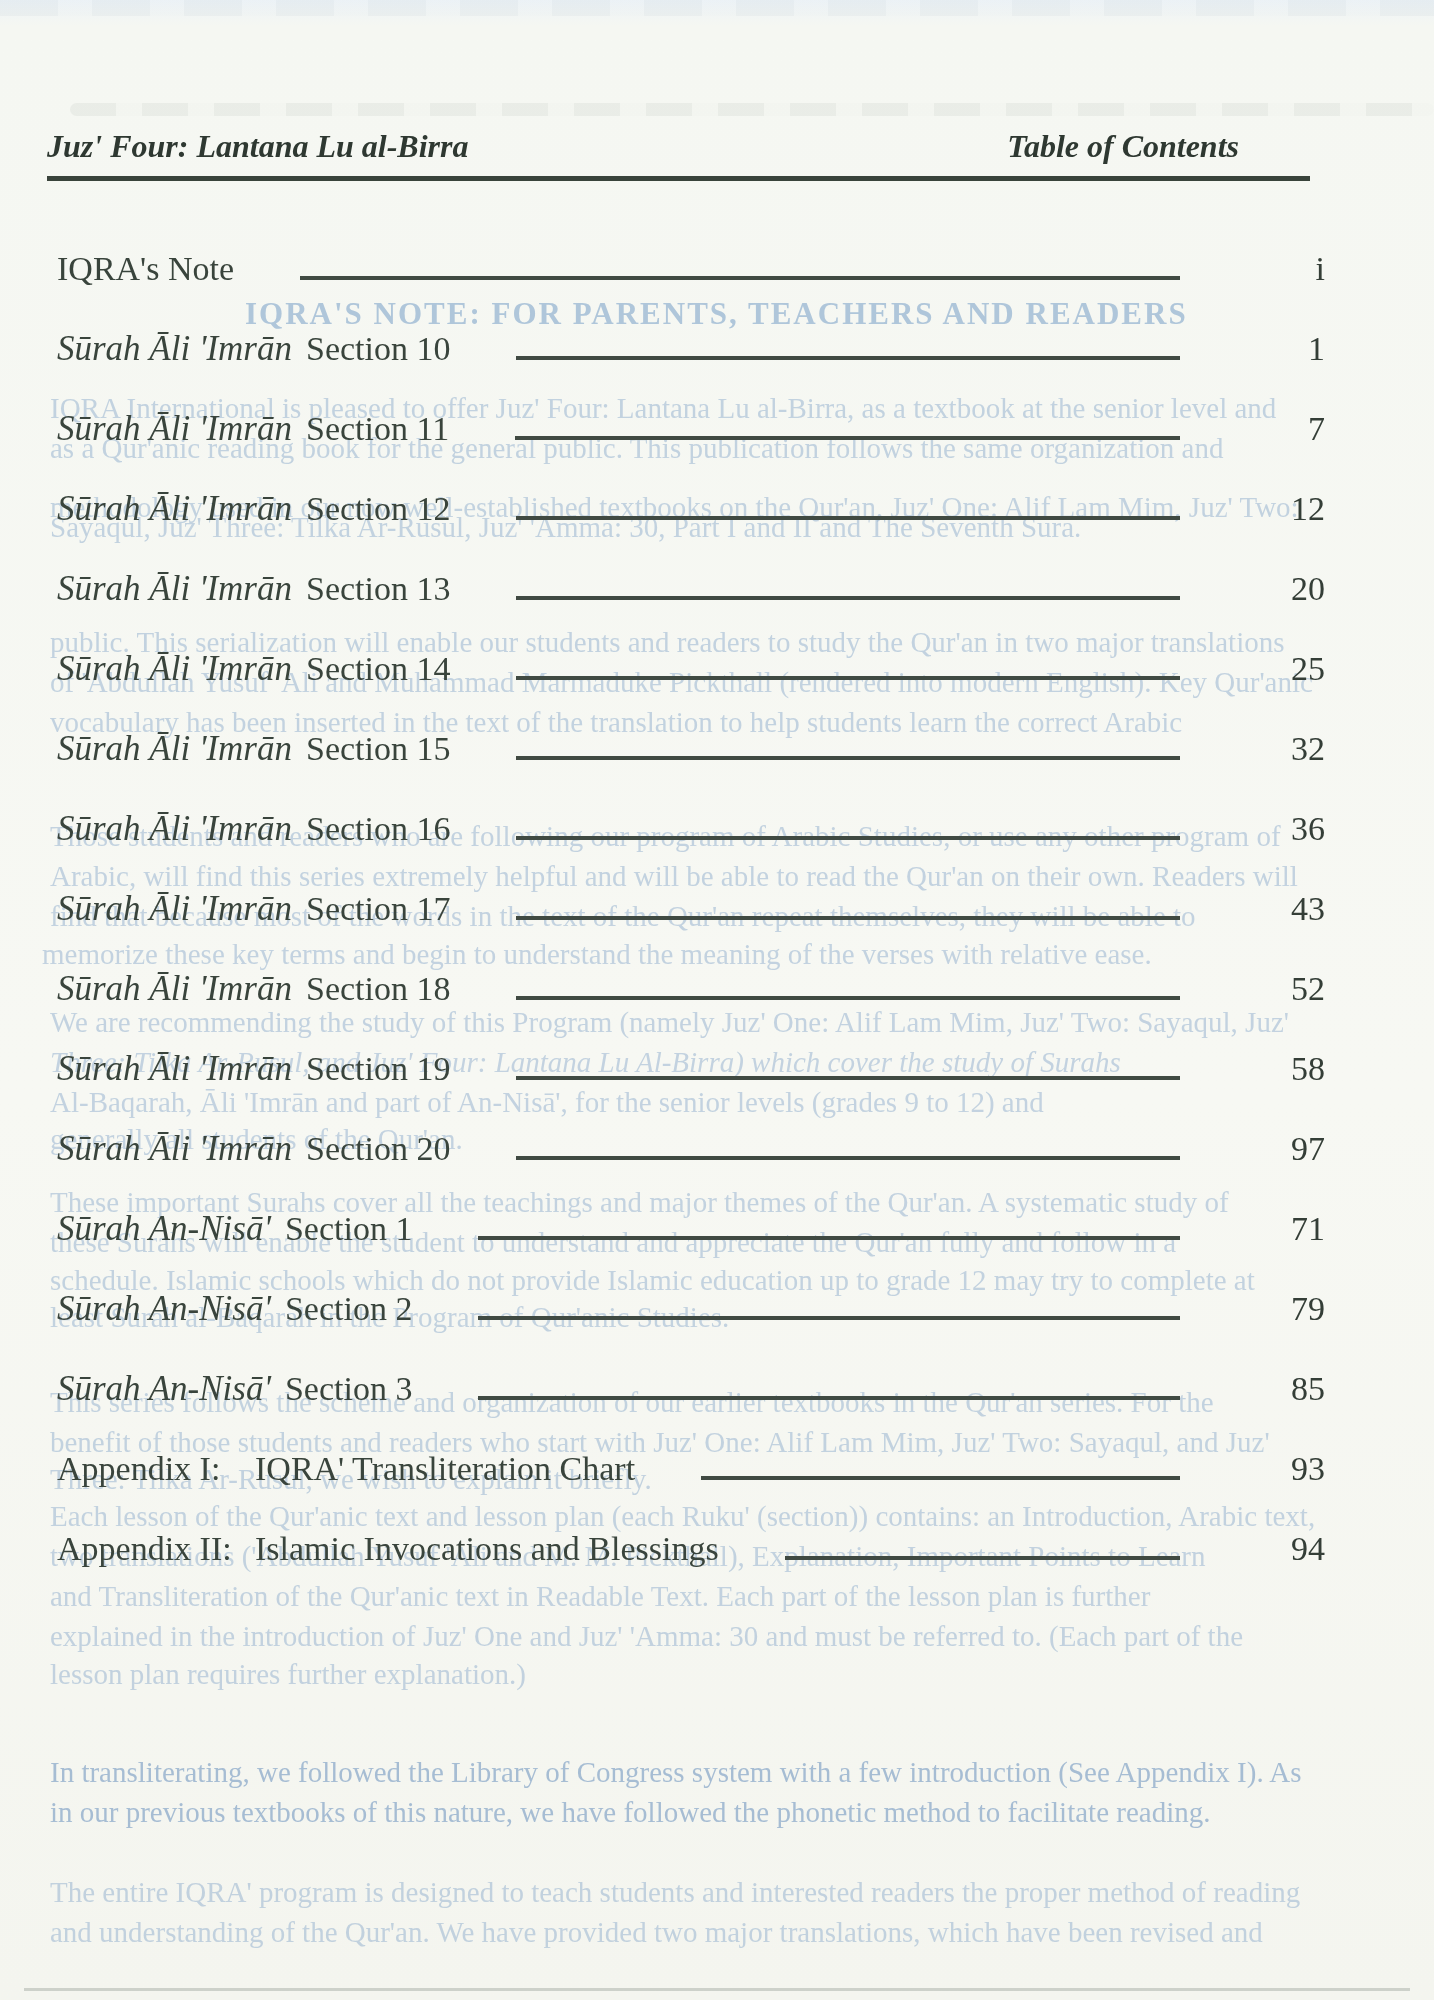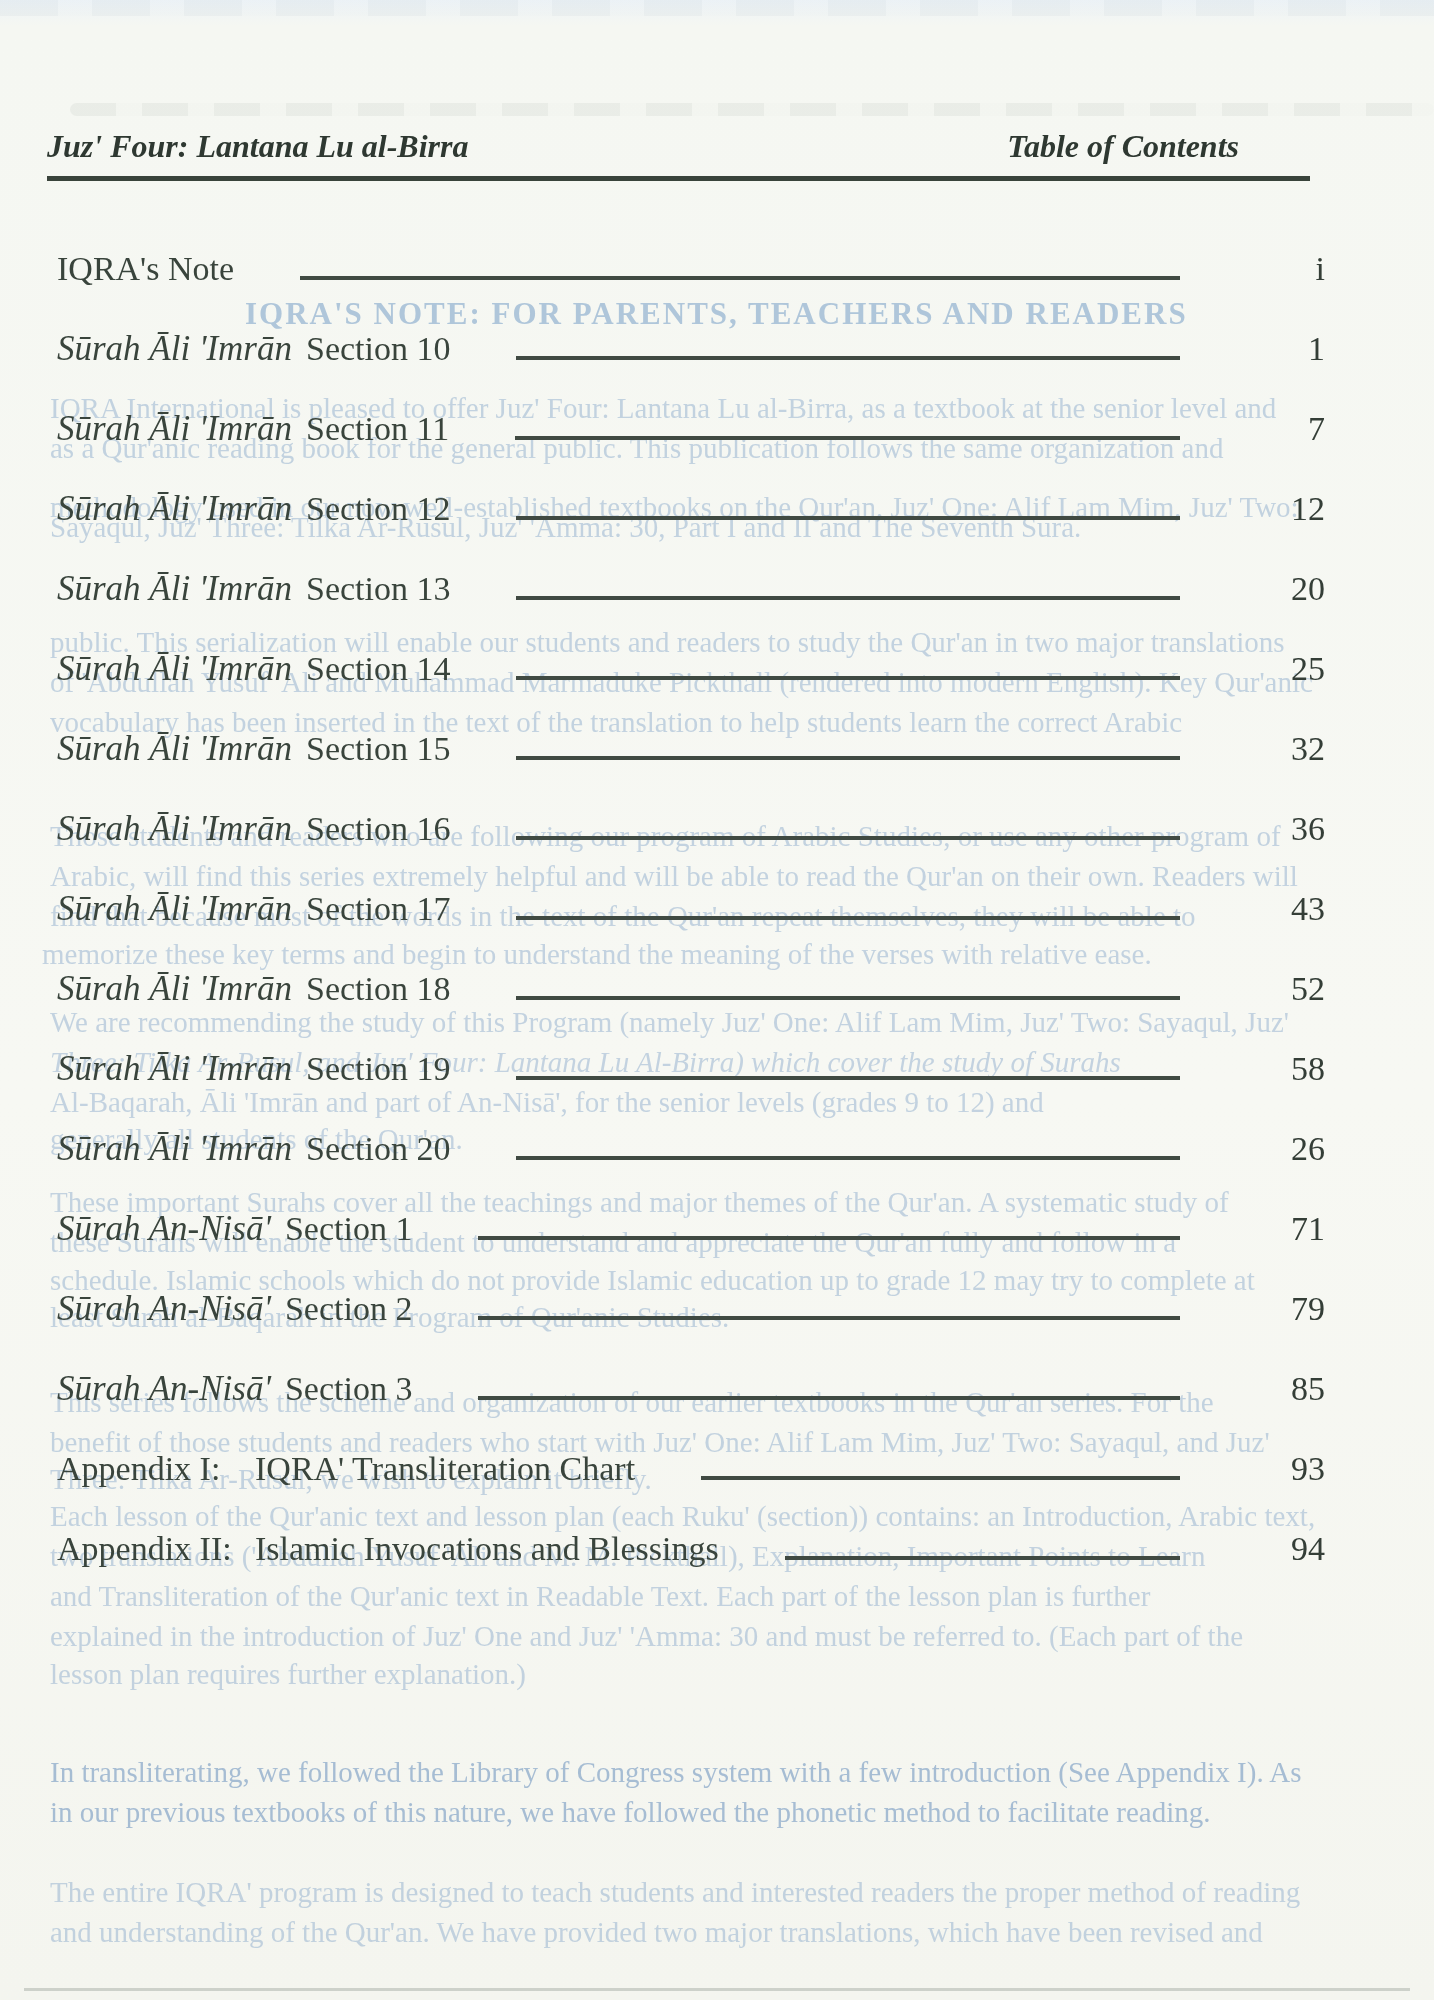--- a/index.html
+++ b/index.html
@@ -198,21 +198,21 @@
     <span class="t-label">Section 19</span>
 
     <span class="leader"></span>
     <span class="pagenum">58</span>
   </div>
         <div class="row">
     <span class="t-italic">Sūrah Āli 'Imrān</span>
     <span class="t-label">Section 20</span>
 
     <span class="leader"></span>
-    <span class="pagenum">26</span>
+    <span class="pagenum">97</span>
   </div>
         <div class="row">
     <span class="t-italic">Sūrah An-Nisā'</span>
     <span class="t-label">Section 1</span>
 
     <span class="leader"></span>
     <span class="pagenum">71</span>
   </div>
         <div class="row">
     <span class="t-italic">Sūrah An-Nisā'</span>

